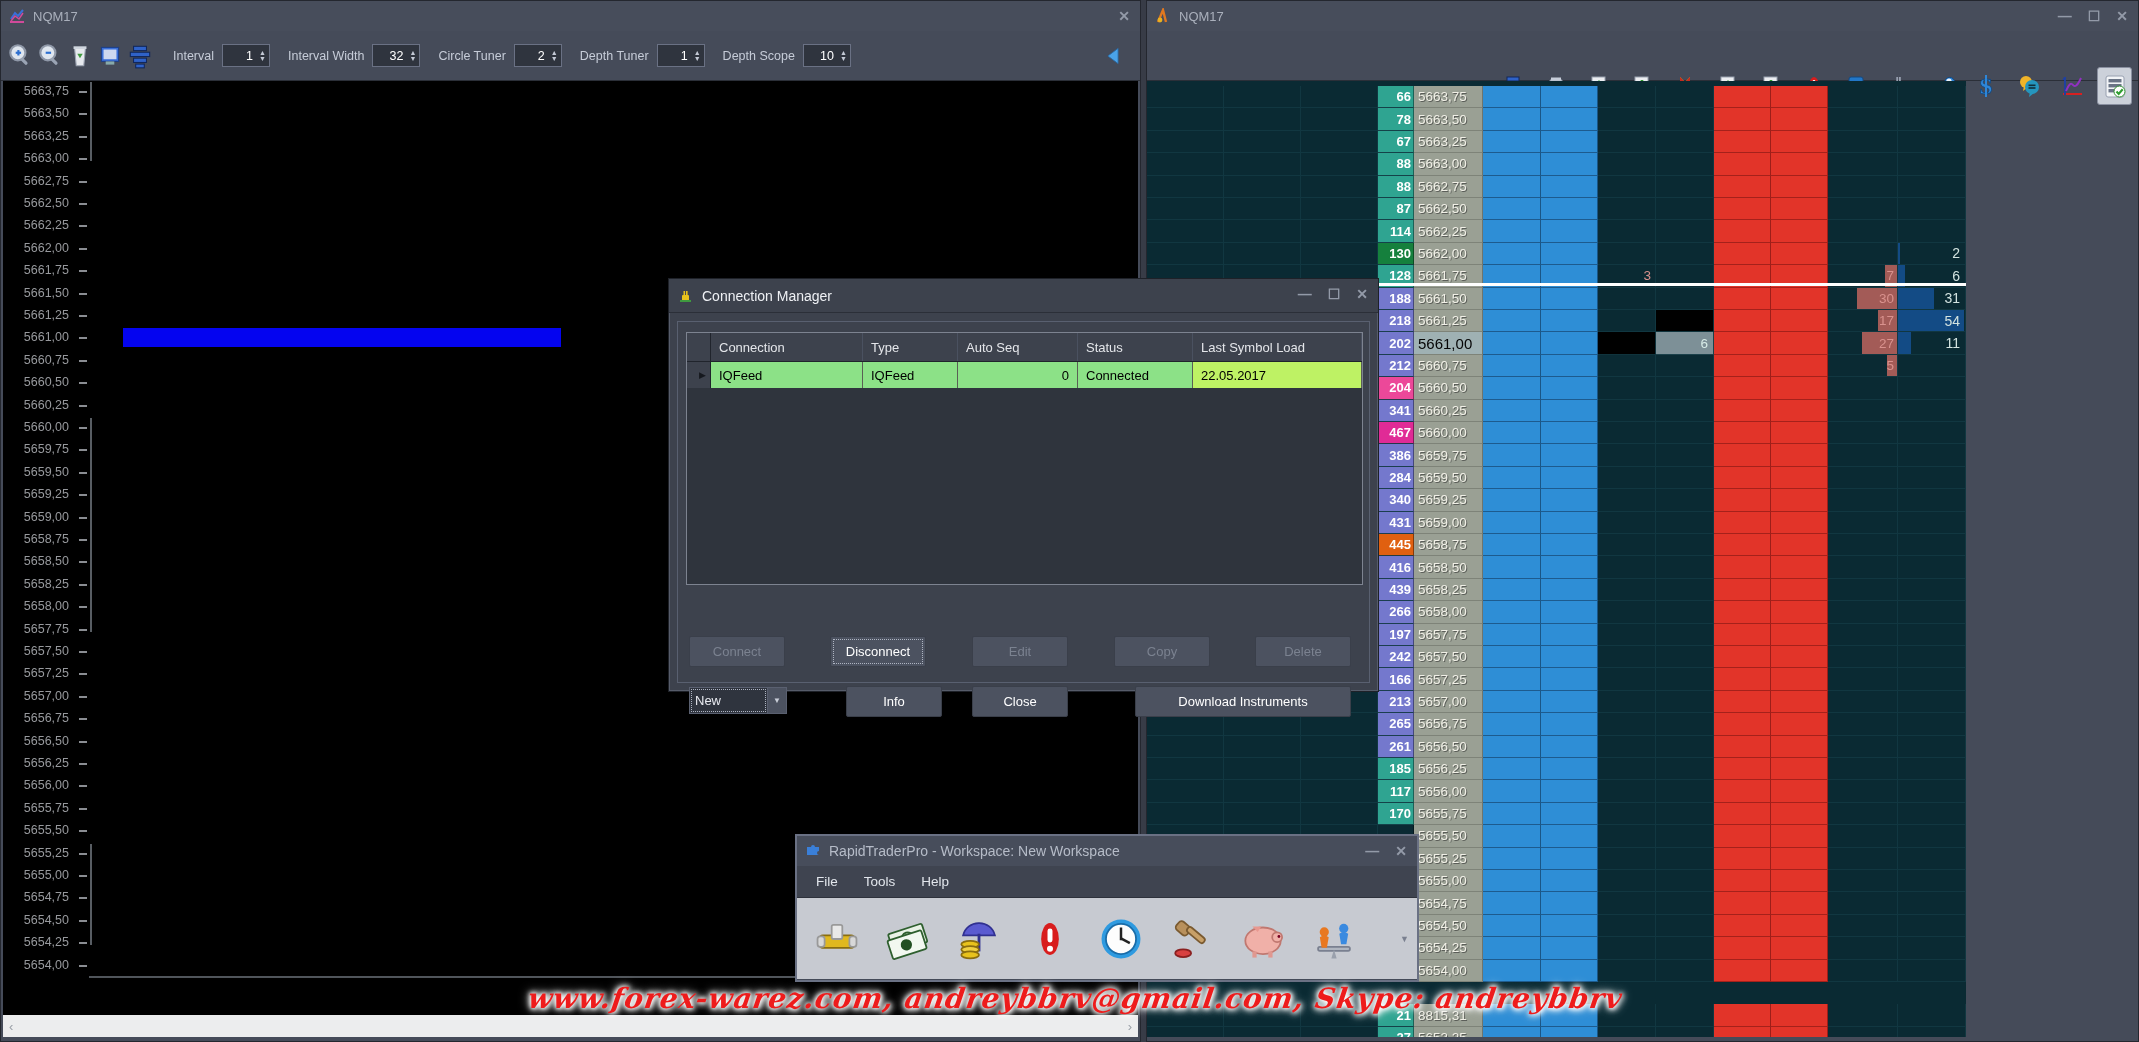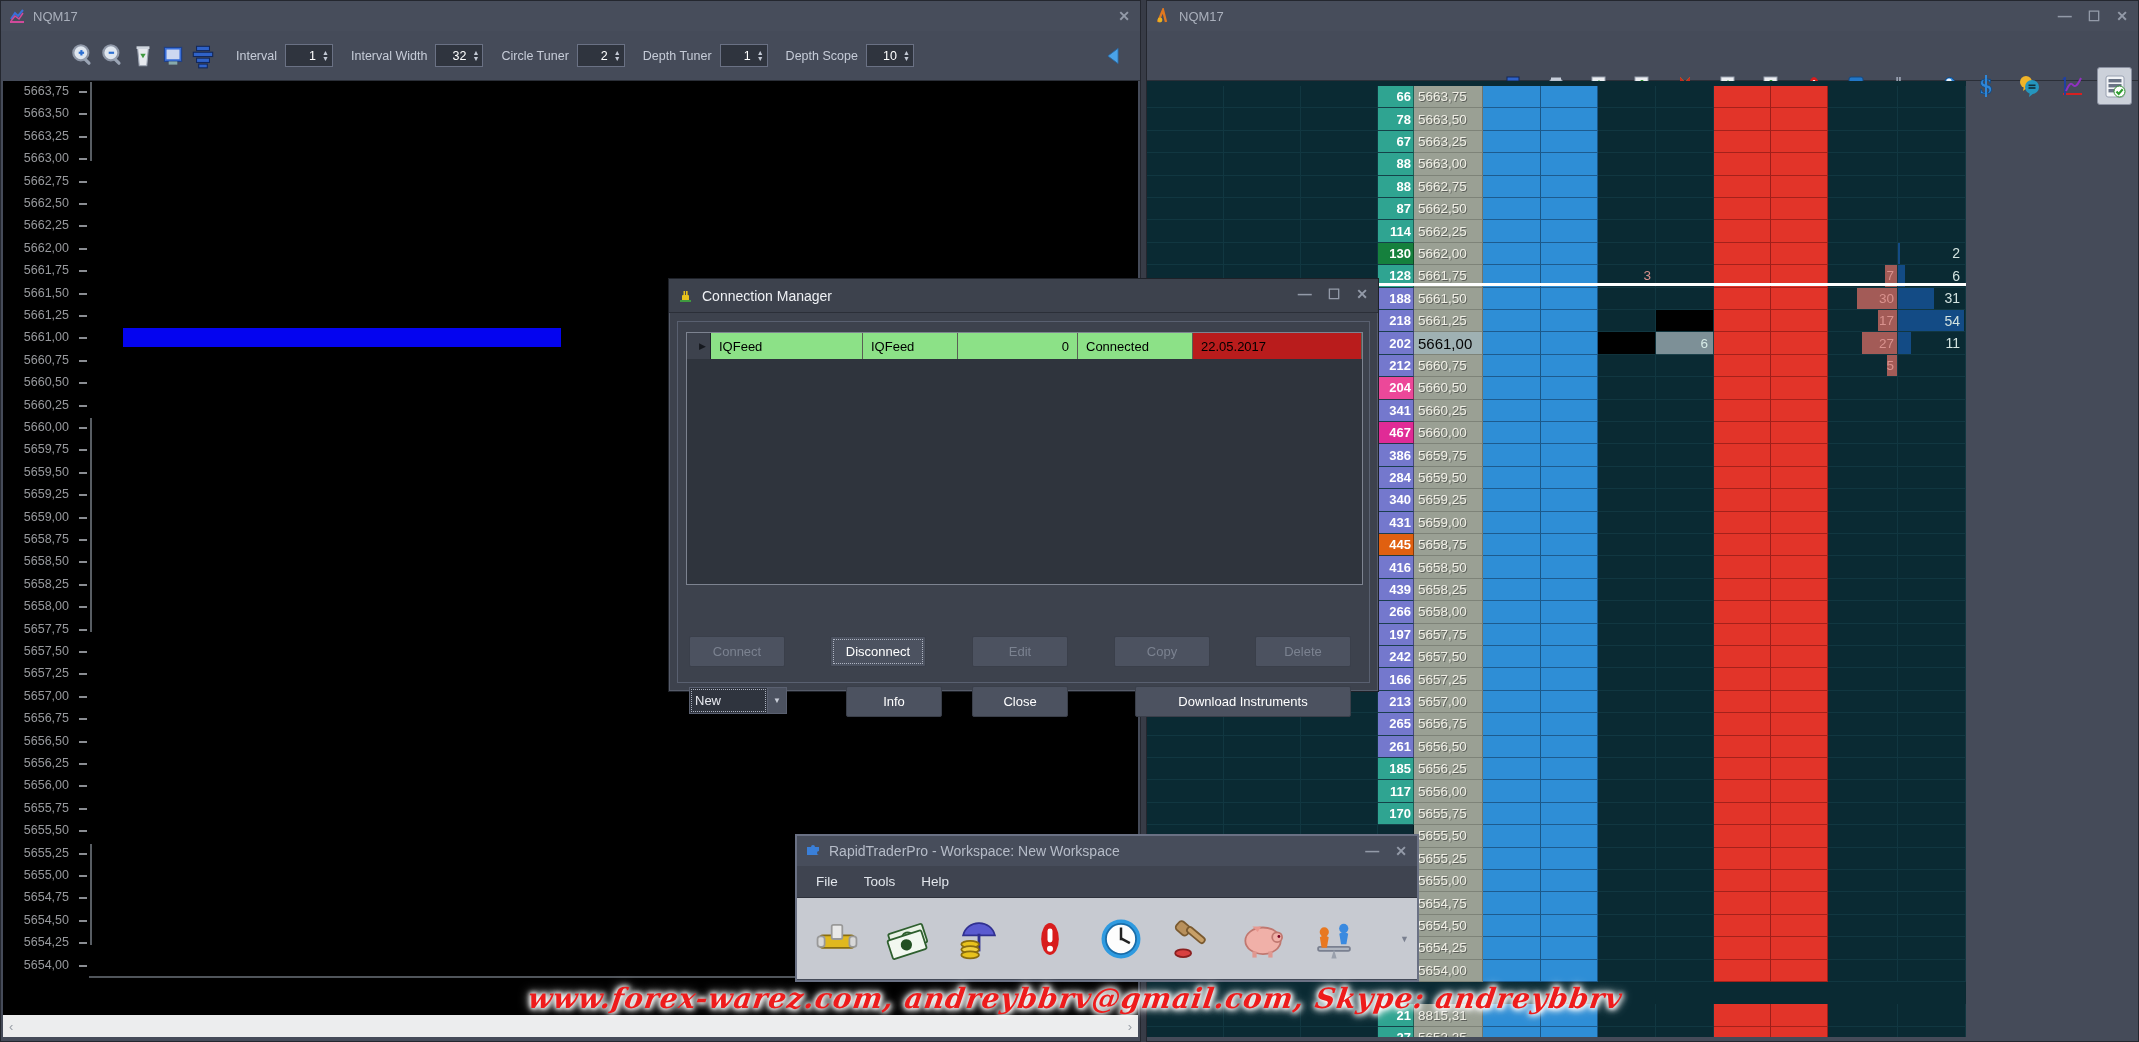--- a/index.html
+++ b/index.html
@@ -12,21 +12,21 @@
   .toolbar{position:relative;height:50px;background:#454b59;border-bottom:1px solid #2b2f38;box-sizing:border-box;}
   
   #chart-area{position:absolute;left:2px;top:80px;width:1135px;height:934px;background:#000;overflow:hidden;}
   .axis-label{position:absolute;left:0;width:66px;text-align:right;color:#97999d;font-size:12.5px;line-height:16px;}
   .axis-tick{position:absolute;left:76px;width:8px;height:2px;background:#8a8d92;}
   .axis-seg{position:absolute;left:87px;width:2px;background:#585d63;}
   #baseline{position:absolute;left:86px;height:2px;background:#50555b;}
   #blue-bar{position:absolute;height:19px;}
   #h-scrollbar{position:absolute;left:2px;top:1014px;width:1135px;height:22px;background:#ecedee;display:flex;align-items:center;justify-content:space-between;padding:0 6px;box-sizing:border-box;color:#9aa0a8;font-size:13px;}
   
-  #left-toolbar{display:flex;align-items:center;padding-left:19px;margin-left:48px;}
+  #left-toolbar{display:flex;align-items:center;padding-left:4px;}
   .tb-ico{width:30px;height:32px;display:flex;align-items:center;justify-content:center;}
   .fld{display:flex;align-items:center;gap:8px;margin-left:18px;}
   .fld label{color:#c6ccd8;font-size:12.5px;white-space:nowrap;}
   .spin{width:48px;height:23px;background:#2f343e;border:1px solid #6a7184;display:flex;align-items:center;box-sizing:border-box;}
   .spin .val{flex:1;text-align:right;color:#fff;font-size:12.5px;padding-right:3px;}
   .spin .arr{width:13px;display:flex;flex-direction:column;align-items:center;line-height:6px;color:#c3c9d5;font-size:7px;cursor:default;}
   #collapse-left{position:absolute;right:16px;top:14px;color:#4aa3e8;font-size:21px;}
   
   #right-toolbar{position:absolute;left:348px;top:36px;display:flex;gap:8px;align-items:center;}
   .rt-ico{width:35px;height:38px;display:flex;align-items:center;justify-content:center;border-radius:3px;}
@@ -1122,27 +1122,35 @@
       </span>
       <span class="ttl">Connection Manager</span>
       <div class="winctl">
         <span>—</span>
         <span>☐</span>
         <span>✕</span>
       </div>
     </div>
     <div id="dlg-body">
       <div id="cm-table">
+          <div class="cm-hrow">
+            <div class="cm-hcell cm-sel" style="width: 24px;"></div>
+            <div class="cm-hcell" style="width: 152px;">Connection</div>
+            <div class="cm-hcell" style="width: 95px;">Type</div>
+            <div class="cm-hcell" style="width: 120px;">Auto Seq</div>
+            <div class="cm-hcell" style="width: 115px;">Status</div>
+            <div class="cm-hcell" style="width: 169px;">Last Symbol Load</div>
+          </div>
           <div class="cm-drow">
             <div class="cm-dcell cm-sel" style="width: 24px; font-size: 9px; color: rgb(21, 24, 30);">▶</div>
             <div class="cm-dcell" style="width: 152px; background: rgb(140, 225, 135);">IQFeed</div>
             <div class="cm-dcell" style="width: 95px; background: rgb(140, 225, 135);">IQFeed</div>
             <div class="cm-dcell" style="width: 120px; background: rgb(140, 225, 135); justify-content: flex-end; padding-right: 8px;">0</div>
             <div class="cm-dcell" style="width: 115px; background: rgb(140, 225, 135);">Connected</div>
-            <div class="cm-dcell" style="width: 169px; background: #b91c1c;">22.05.2017</div>
+            <div class="cm-dcell" style="width: 169px; background: #bef264;">22.05.2017</div>
           </div>
         </div>
 
       <div class="btn disabled" style="left:11px;top:314px;width:94px;">Connect</div>
       <div class="btn focusd" style="left:152px;top:314px;width:94px;">Disconnect</div>
       <div class="btn disabled" style="left:294px;top:314px;width:94px;">Edit</div>
       <div class="btn disabled" style="left:436px;top:314px;width:94px;">Copy</div>
       <div class="btn disabled" style="left:577px;top:314px;width:94px;">Delete</div>
 
       <div id="new-combo" style="left:11px;top:365px;">

